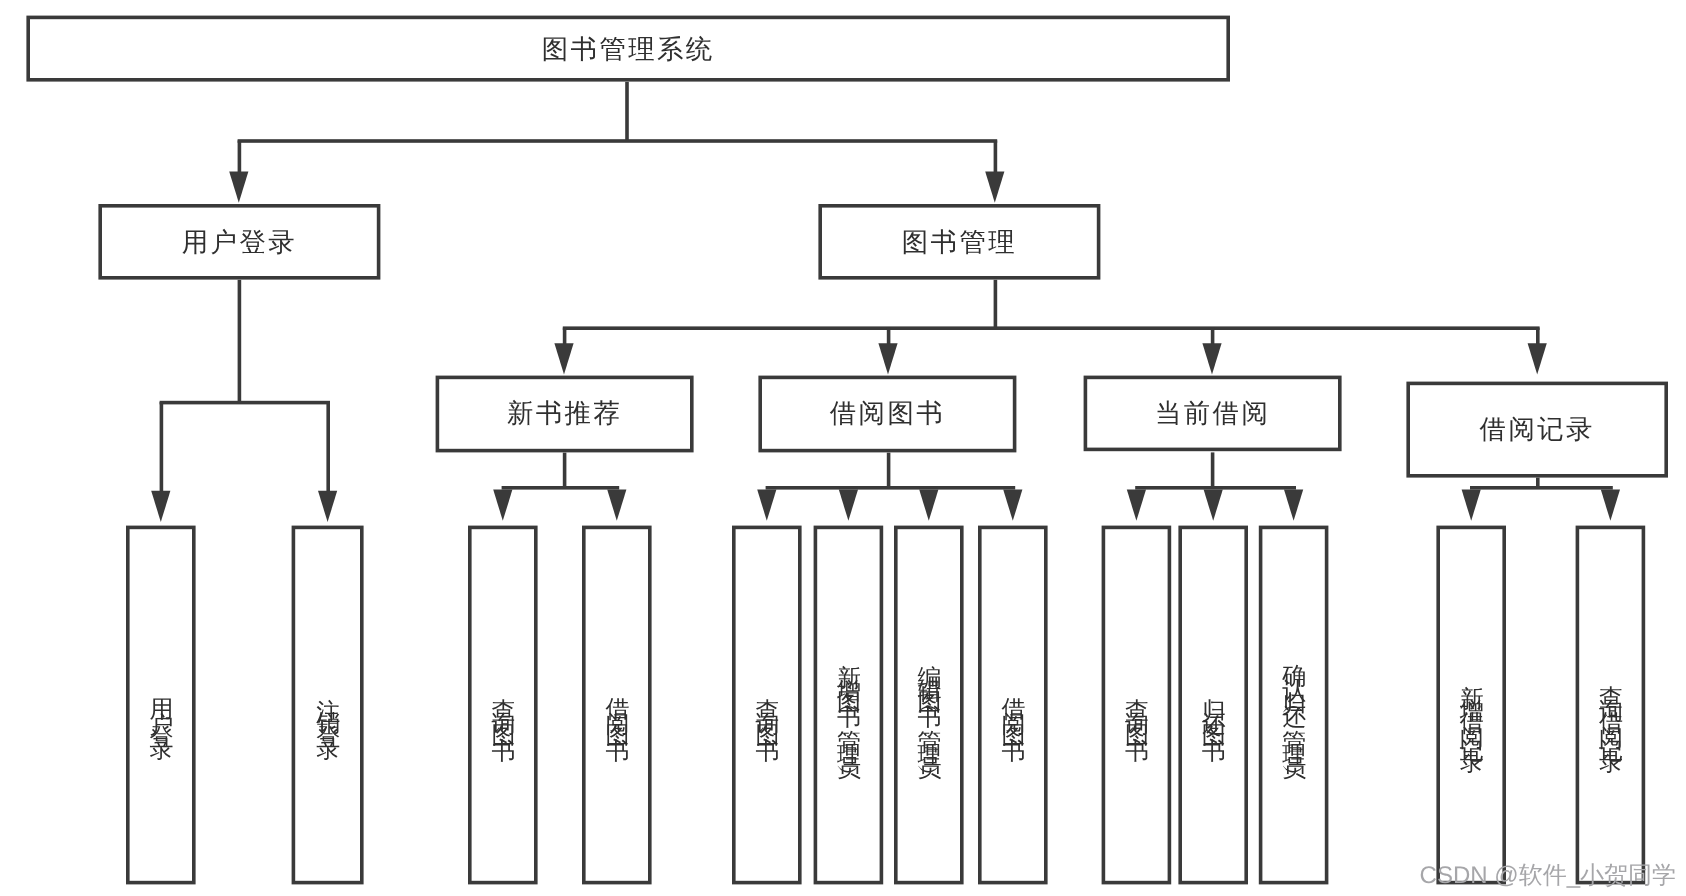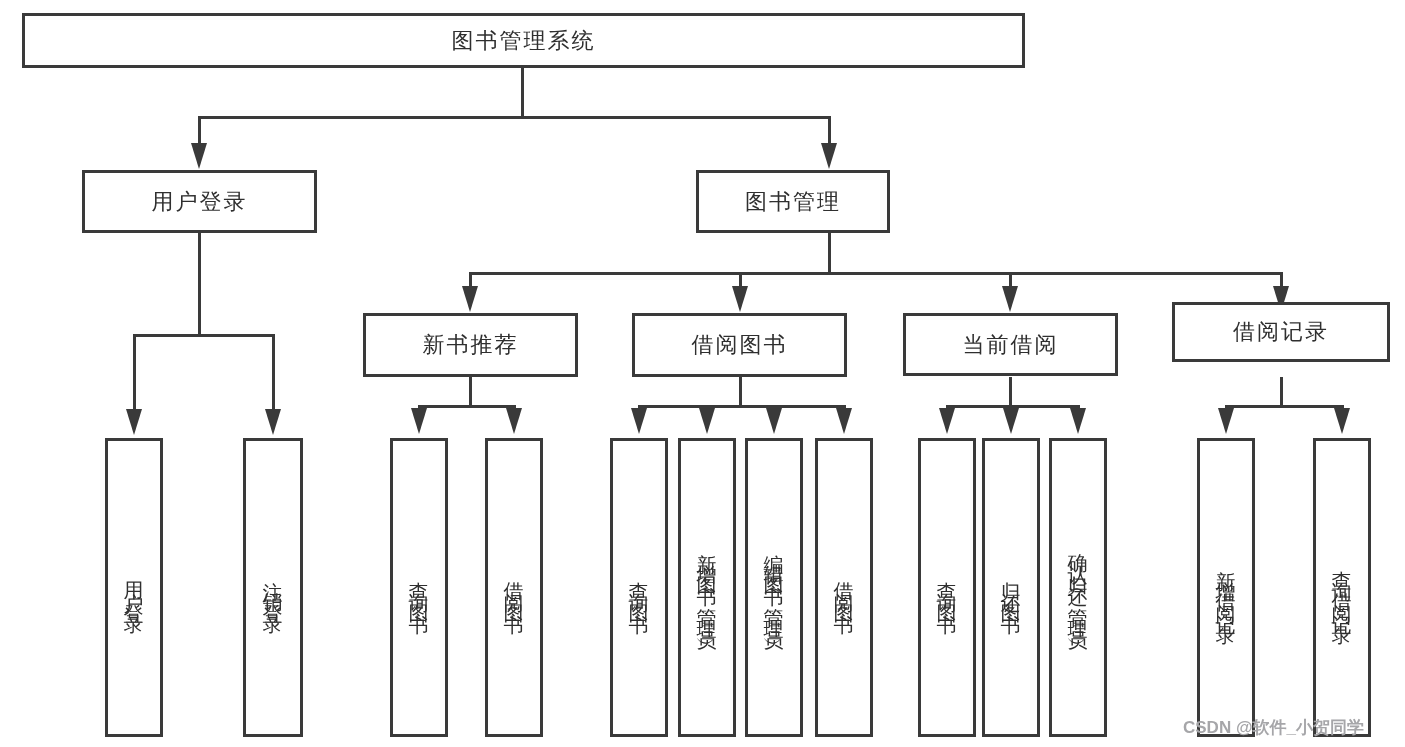--- a/index.html
+++ b/index.html
@@ -53,25 +53,24 @@
     height: 0;
     border-left: 8px solid transparent;
     border-right: 8px solid transparent;
     border-top: 26px solid var(--color-line, #3a3a3a);
     z-index: 1;
   }
   .watermark {
     position: absolute;
     left: 1183px;
     top: 716px;
-    font-size: 17px;
+    font-size: 20px;
     color: var(--color-watermark, #a6a6a9);
     z-index: 3;
     white-space: nowrap;
-    font-weight: bold;
   }
 </style>
 </head>
 <body>
 
 <div class="canvas">
 
   <div class="box" style="left:22px;top:13px;width:1003px;height:55px">
     <span>图书管理系统</span>
   </div>
@@ -79,21 +78,21 @@
   <div class="vl" style="left:520.5px;top:68px;height:49px"></div>
   <div class="hl" style="left:197.5px;top:115.5px;width:633px"></div>
   <div class="vl" style="left:197.5px;top:117px;height:29px"></div>
   <div class="vl" style="left:827.5px;top:117px;height:29px"></div>
   <div class="arrow" style="left:191px;top:143px"></div>
   <div class="arrow" style="left:821px;top:143px"></div>
 
   <div class="box" style="left:82px;top:170px;width:235px;height:63px">
     <span>用户登录</span>
   </div>
-  <div class="box" style="left:696px;top:170px;width:194px;height:63px">
+  <div class="box" style="left:682px;top:170px;width:235px;height:63px">
     <span>图书管理</span>
   </div>
 
   <div class="vl" style="left:197.5px;top:233px;height:102px"></div>
   <div class="hl" style="left:132.5px;top:333.5px;width:142px"></div>
   <div class="vl" style="left:132.5px;top:335px;height:76px"></div>
   <div class="vl" style="left:271.5px;top:335px;height:76px"></div>
   <div class="arrow" style="left:126px;top:409px"></div>
   <div class="arrow" style="left:265px;top:409px"></div>
 
@@ -110,21 +109,21 @@
 
   <div class="box" style="left:363px;top:313px;width:215px;height:64px">
     <span>新书推荐</span>
   </div>
   <div class="box" style="left:632px;top:313px;width:215px;height:64px">
     <span>借阅图书</span>
   </div>
   <div class="box" style="left:903px;top:313px;width:215px;height:63px">
     <span>当前借阅</span>
   </div>
-  <div class="box" style="left:1172px;top:302px;width:218px;height:60px">
+  <div class="box" style="left:1172px;top:318px;width:218px;height:80px">
     <span>借阅记录</span>
   </div>
 
   <div class="vl" style="left:468.5px;top:377px;height:29px"></div>
   <div class="hl" style="left:417.5px;top:404.5px;width:98px"></div>
   <div class="arrow" style="left:411px;top:408px"></div>
   <div class="arrow" style="left:506px;top:408px"></div>
 
   <div class="vl" style="left:738.5px;top:377px;height:29px"></div>
   <div class="hl" style="left:637.5px;top:404.5px;width:208px"></div>

